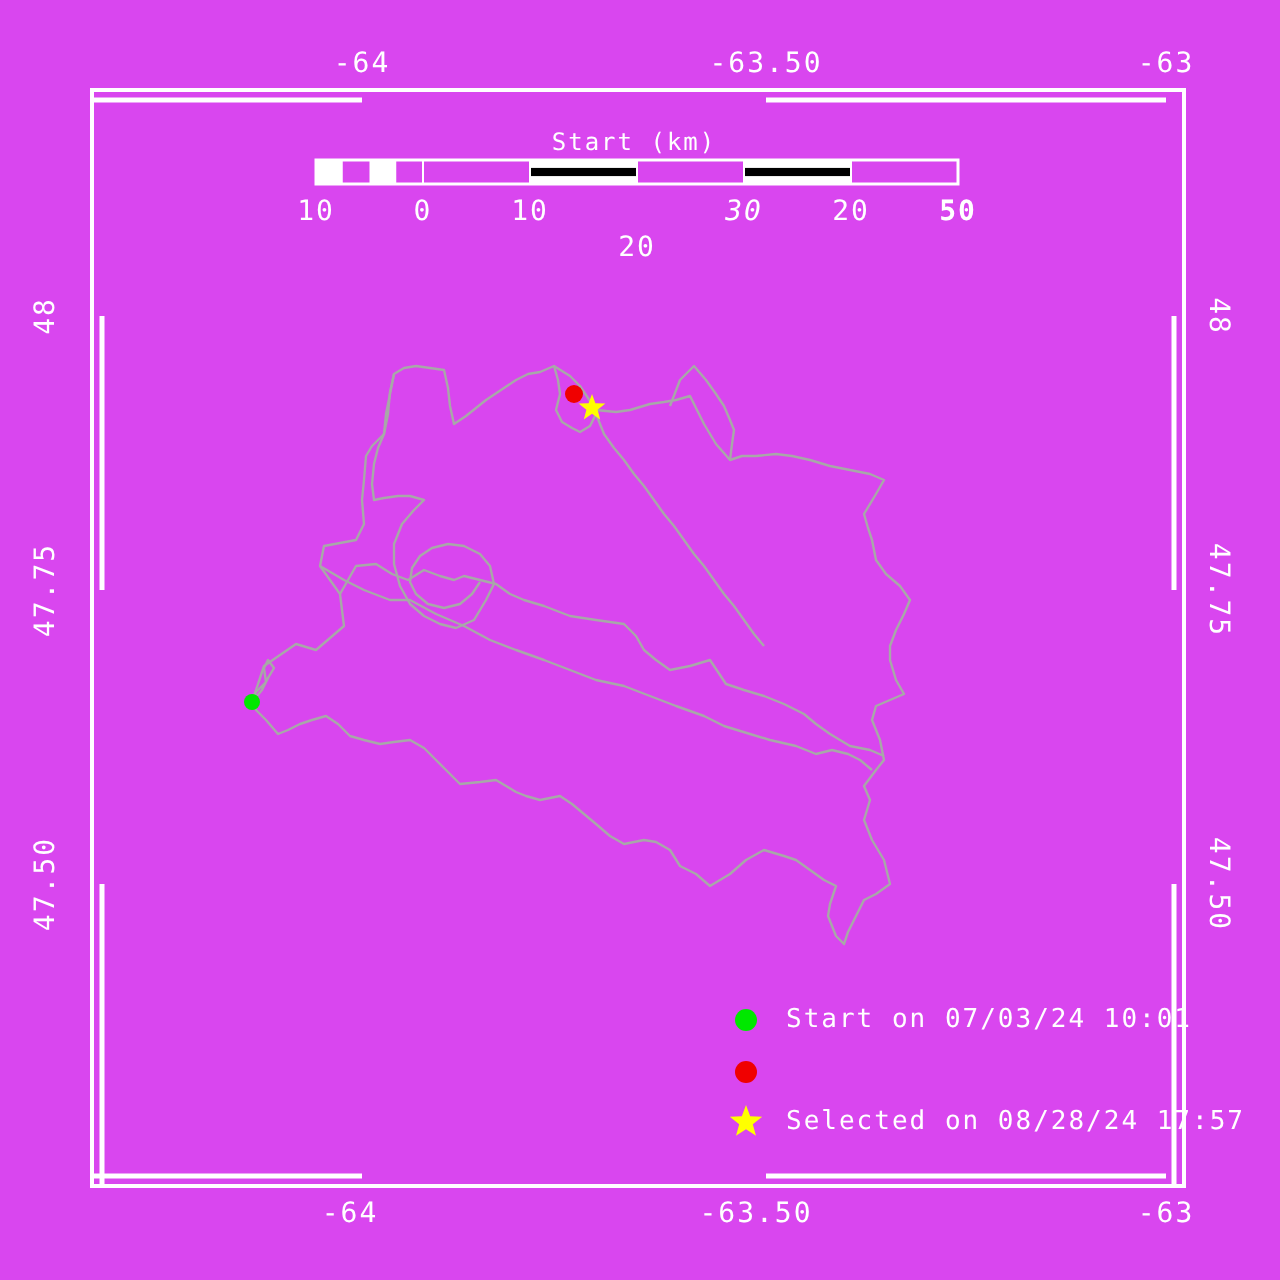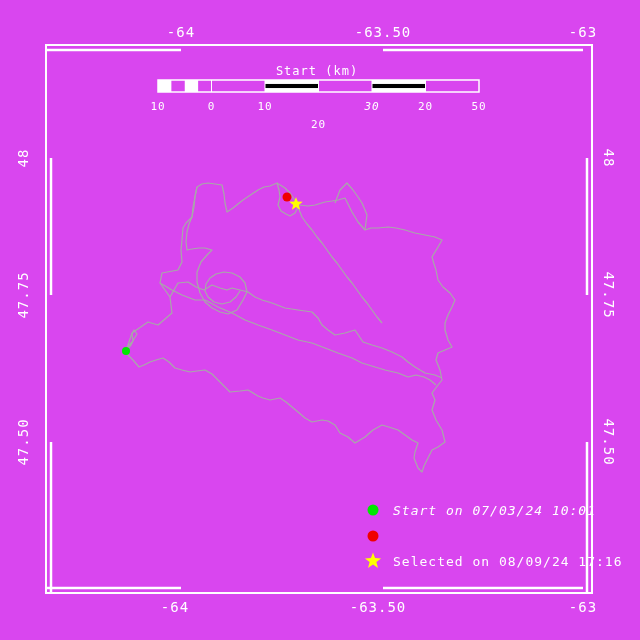--- a/index.html
+++ b/index.html
@@ -5,21 +5,21 @@
   html,body{margin:0;padding:0;background:#000;}
   #screen{position:relative;width:640px;height:640px;background:#d946ef;overflow:hidden;
           font-family:"DejaVu Sans Mono",monospace;}
   #map-svg{position:absolute;left:0;top:0;}
   .lbl{position:absolute;color:#fff;white-space:pre;font-family:"DejaVu Sans Mono",monospace;}
   .axis-lbl{font-size:14px;letter-spacing:1px;}
   .top-lbl,.bottom-lbl{transform:translate(-50%,-50%);}
   .left-lbl{transform:translate(-50%,-50%) rotate(-90deg);}
   .right-lbl{transform:translate(-50%,-50%) rotate(90deg);}
   .scale-title{font-size:12px;letter-spacing:1px;transform:translate(-50%,-50%);}
-  .scale-num{font-size:11px;letter-spacing:1px;transform:translate(-50%,-50%);}
+  .scale-num{font-size:14px;letter-spacing:1px;transform:translate(-50%,-50%);}
   .legend-lbl{font-size:13px;letter-spacing:1px;transform:translate(0,-50%);}
 </style>
 </head>
 <body>
 
 <div id="screen">
   <svg id="map-svg" width="640" height="640">
       <rect x="46" y="45" width="546" height="548" fill="none" stroke="#ffffff" stroke-width="2"></rect>
       <line x1="46" y1="50" x2="181" y2="50" stroke="#ffffff" stroke-width="2.5"></line>
       <line x1="383" y1="50" x2="583" y2="50" stroke="#ffffff" stroke-width="2.5"></line>
@@ -72,17 +72,17 @@
   <div class="lbl axis-lbl right-lbl" style="left: 609px; top: 295px;">47.75</div>
   <div class="lbl axis-lbl right-lbl" style="left: 609px; top: 442px;">47.50</div>
 
   <div class="lbl scale-title" style="left: 317px; top: 71px;">Start (km)</div>
   <div class="lbl scale-num" style="left: 158px; top: 106px;">10</div>
   <div class="lbl scale-num" style="left: 211.5px; top: 106px;">0</div>
   <div class="lbl scale-num" style="left: 265px; top: 106px;">10</div>
   <div class="lbl scale-num" style="left: 318.5px; top: 124px;">20</div>
   <div class="lbl scale-num" style="left: 372px; top: 106px; font-style: italic;">30</div>
   <div class="lbl scale-num" style="left: 425.5px; top: 106px;">20</div>
-  <div class="lbl scale-num" style="left: 479px; top: 106px;">50</div>
+  <div class="lbl scale-num" style="left: 479px; top: 106px; font-weight: bold;">50</div>
 
-  <div class="lbl legend-lbl" style="left: 393px; top: 510px; font-style: italic;">Start on 07/03/24 10:01</div>
-  <div class="lbl legend-lbl" style="left: 393px; top: 561px;">Selected on 08/09/24 17:16</div>
+  <div class="lbl legend-lbl" style="left: 393px; top: 510px;">Start on 07/03/24 10:01</div>
+  <div class="lbl legend-lbl" style="left: 393px; top: 561px;">Selected on 08/28/24 17:57</div>
 </div>
 
 </body></html>

